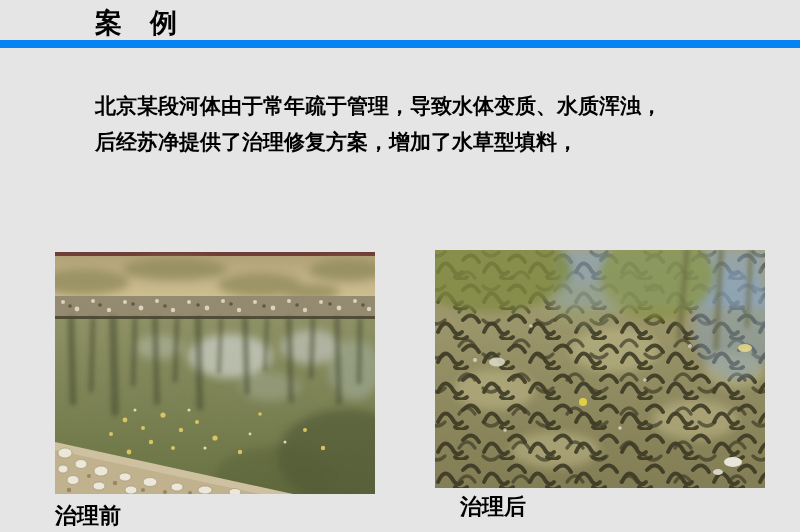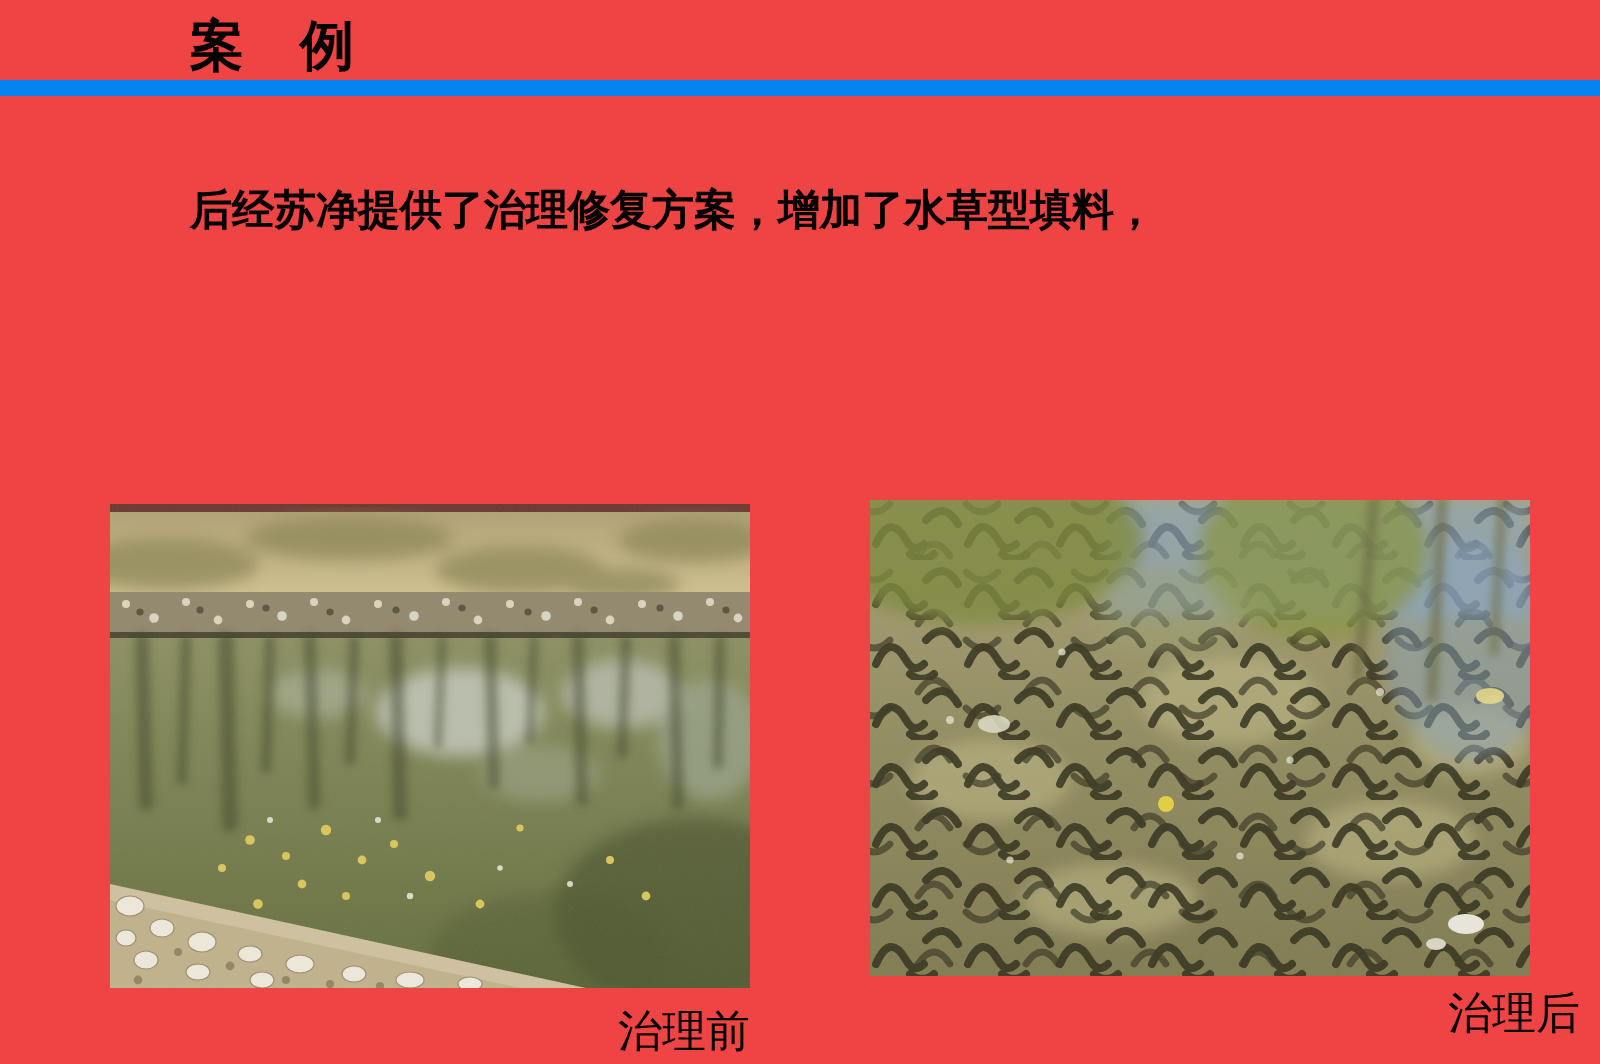--- a/index.html
+++ b/index.html
@@ -1,50 +1,51 @@
 <!DOCTYPE html>
 <html><head>
 <meta charset="utf-8">
 <style>
   html,body{margin:0;padding:0;background:#ffffff;}
   .slide{
-    position:relative;width:800px;height:532px;background:#ef4444;overflow:hidden;
+    position:relative;width:800px;height:532px;background:#e5e5e5;overflow:hidden;
     font-family:"Liberation Sans","DejaVu Sans",sans-serif;color:#000;
   }
   .slide-title{
     position:absolute;left:95px;top:5px;font-size:27px;font-weight:bold;
     color:#000;white-space:pre;letter-spacing:0.5px;
   }
   .title-rule{
     position:absolute;left:0;top:40px;width:800px;height:8px;background:#0583f2;
   }
   .body-paragraph{
     position:absolute;left:95px;top:88px;width:660px;
     font-size:21px;font-weight:bold;line-height:36px;color:#000;
   }
   .body-line{white-space:nowrap;}
   .photo{position:absolute;overflow:hidden;}
   .photo-before{left:55px;top:252px;width:320px;height:242px;}
   .photo-after{left:435px;top:250px;width:330px;height:238px;}
   .photo svg{display:block;}
   .caption{
-    position:absolute;text-align:right;font-size:22px;font-weight:normal;color:#000;
+    position:absolute;text-align:left;font-size:22px;font-weight:bold;color:#000;
   }
   .caption-before{left:55px;top:501px;width:320px;}
   .caption-after{left:460px;top:492px;width:330px;}
 </style>
 </head>
 <body>
 
 <div class="slide">
 
   <div class="slide-title">案　例</div>
   <div class="title-rule"></div>
 
   <div class="body-paragraph">
+    <div class="body-line">北京某段河体由于常年疏于管理，导致水体变质、水质浑浊，</div>
     <div class="body-line">后经苏净提供了治理修复方案，增加了水草型填料，</div>
   </div>
 
   <div class="photo photo-before">
     <svg viewBox="0 0 320 242" width="320" height="242" preserveAspectRatio="none" aria-hidden="true">
       <defs>
         <linearGradient id="waterL" x1="0" y1="0" x2="0" y2="1">
           <stop offset="0" stop-color="#9d9d74"></stop>
           <stop offset="0.45" stop-color="#83885a"></stop>
           <stop offset="1" stop-color="#667040"></stop>

